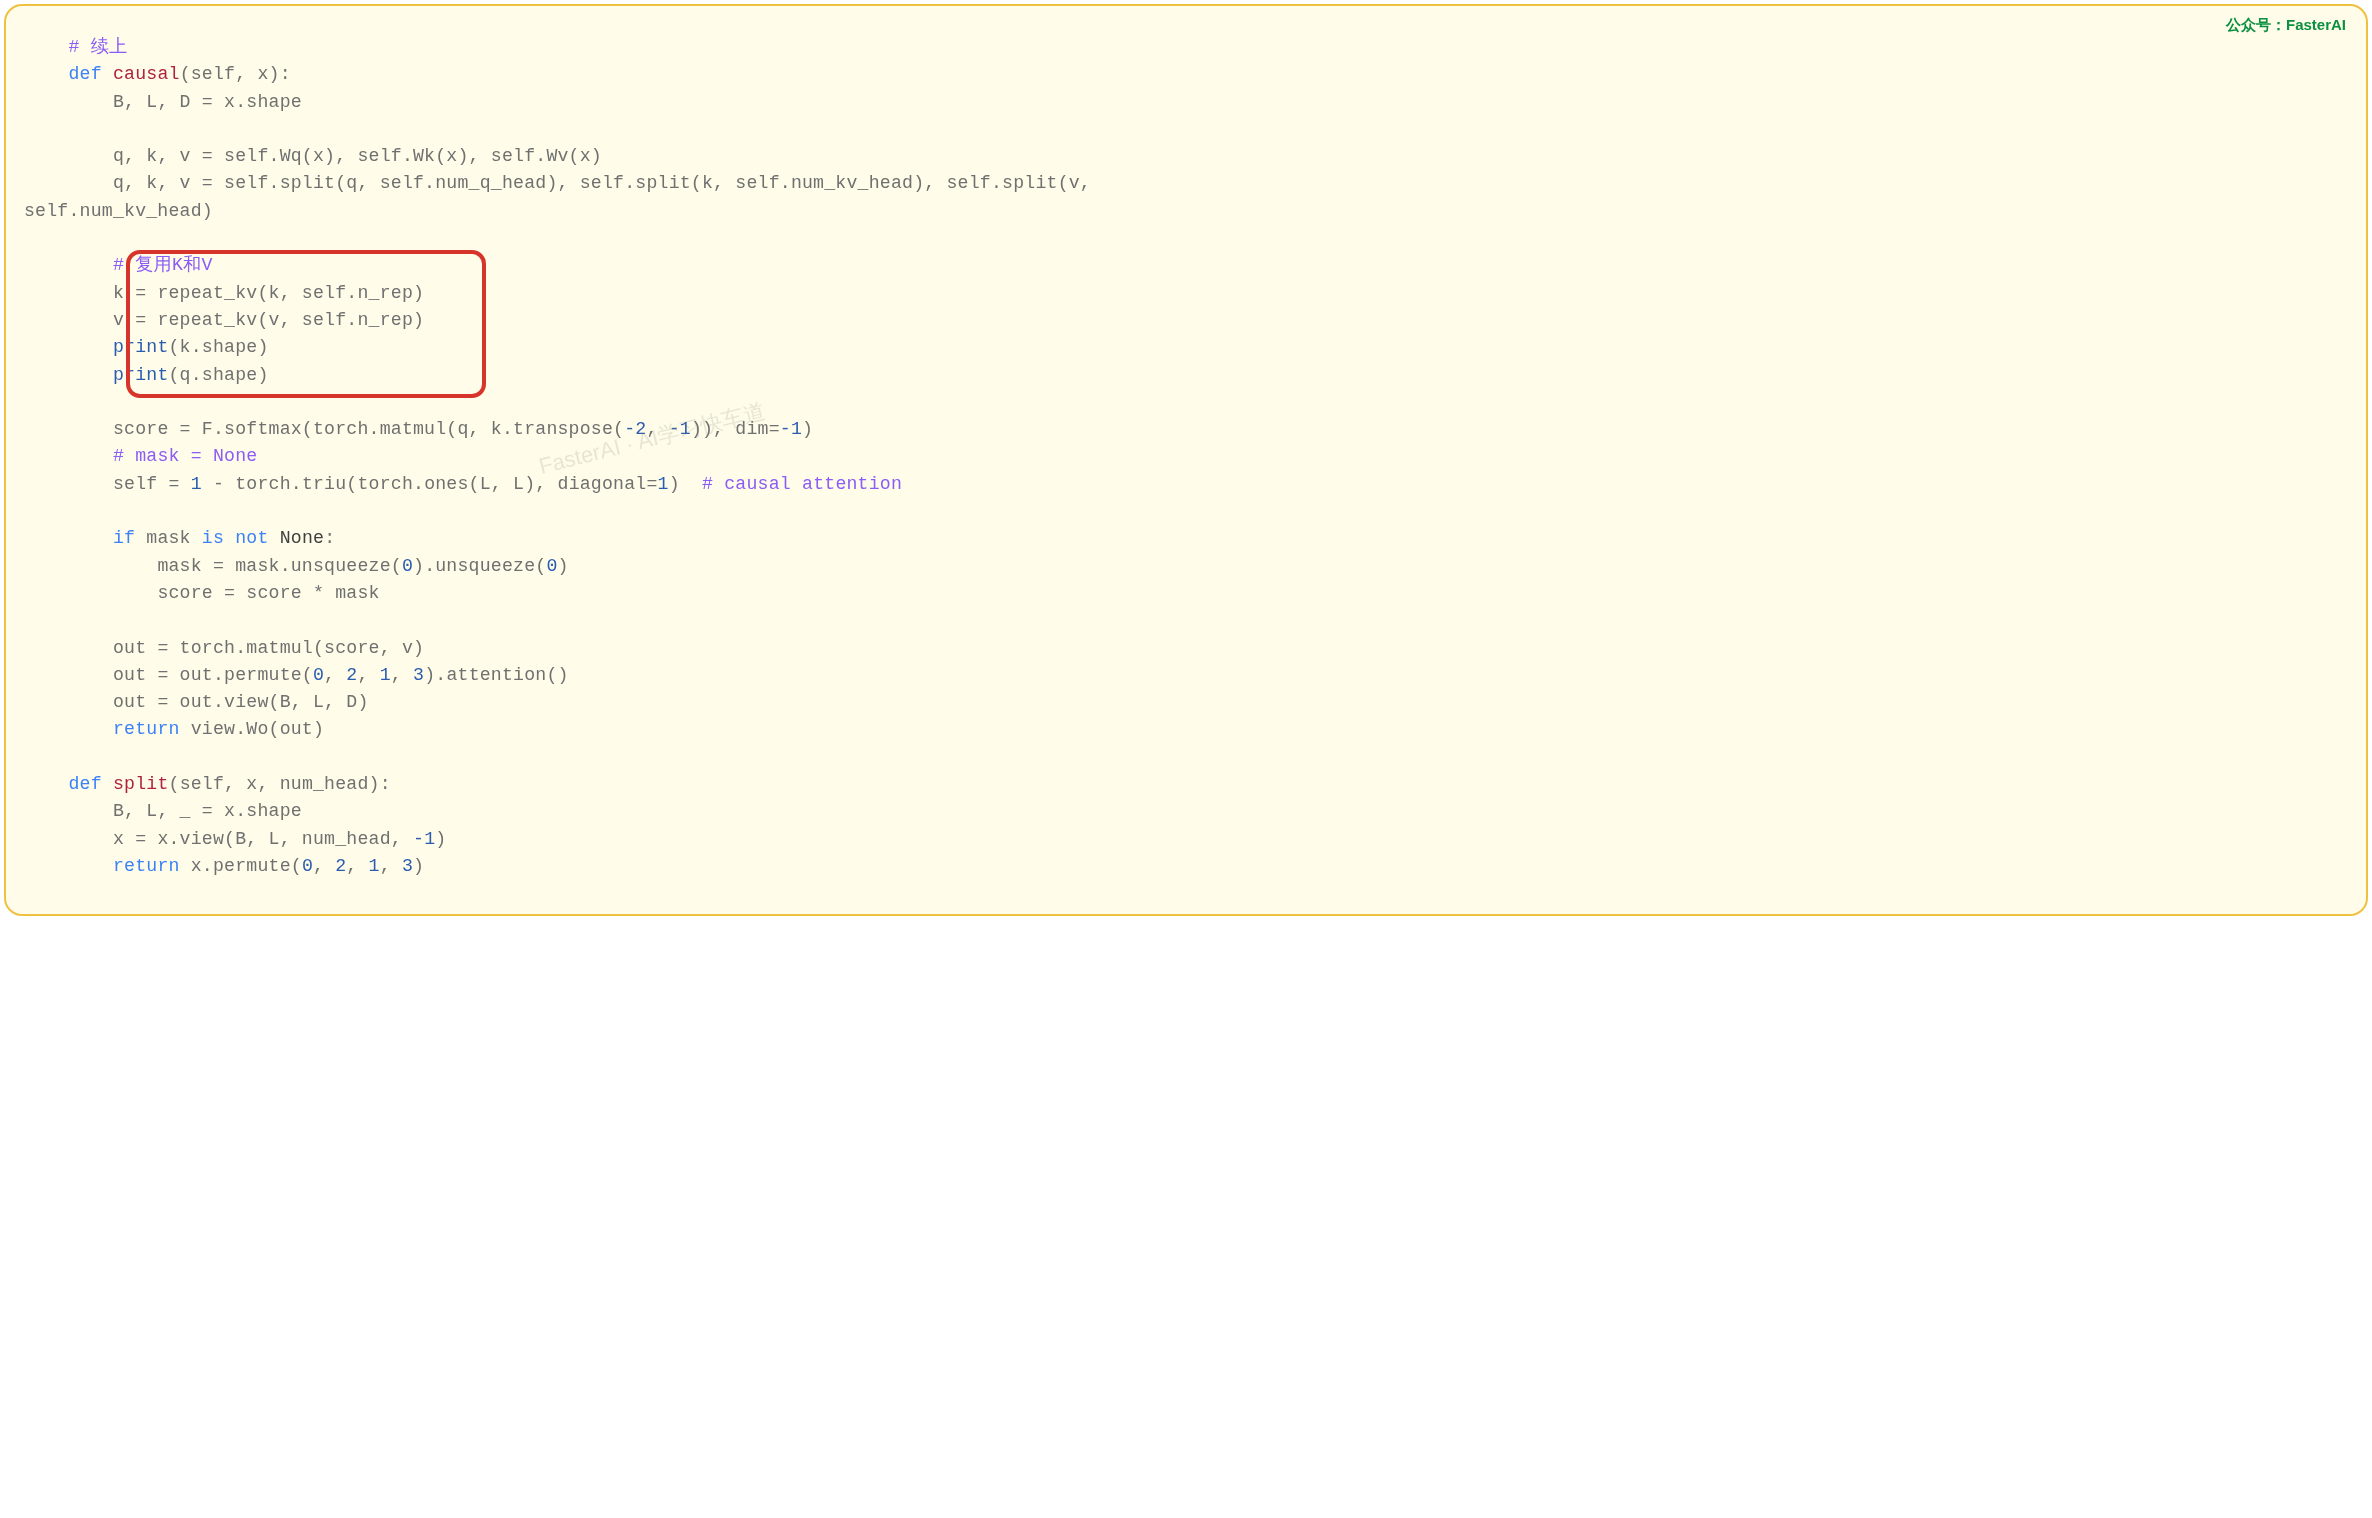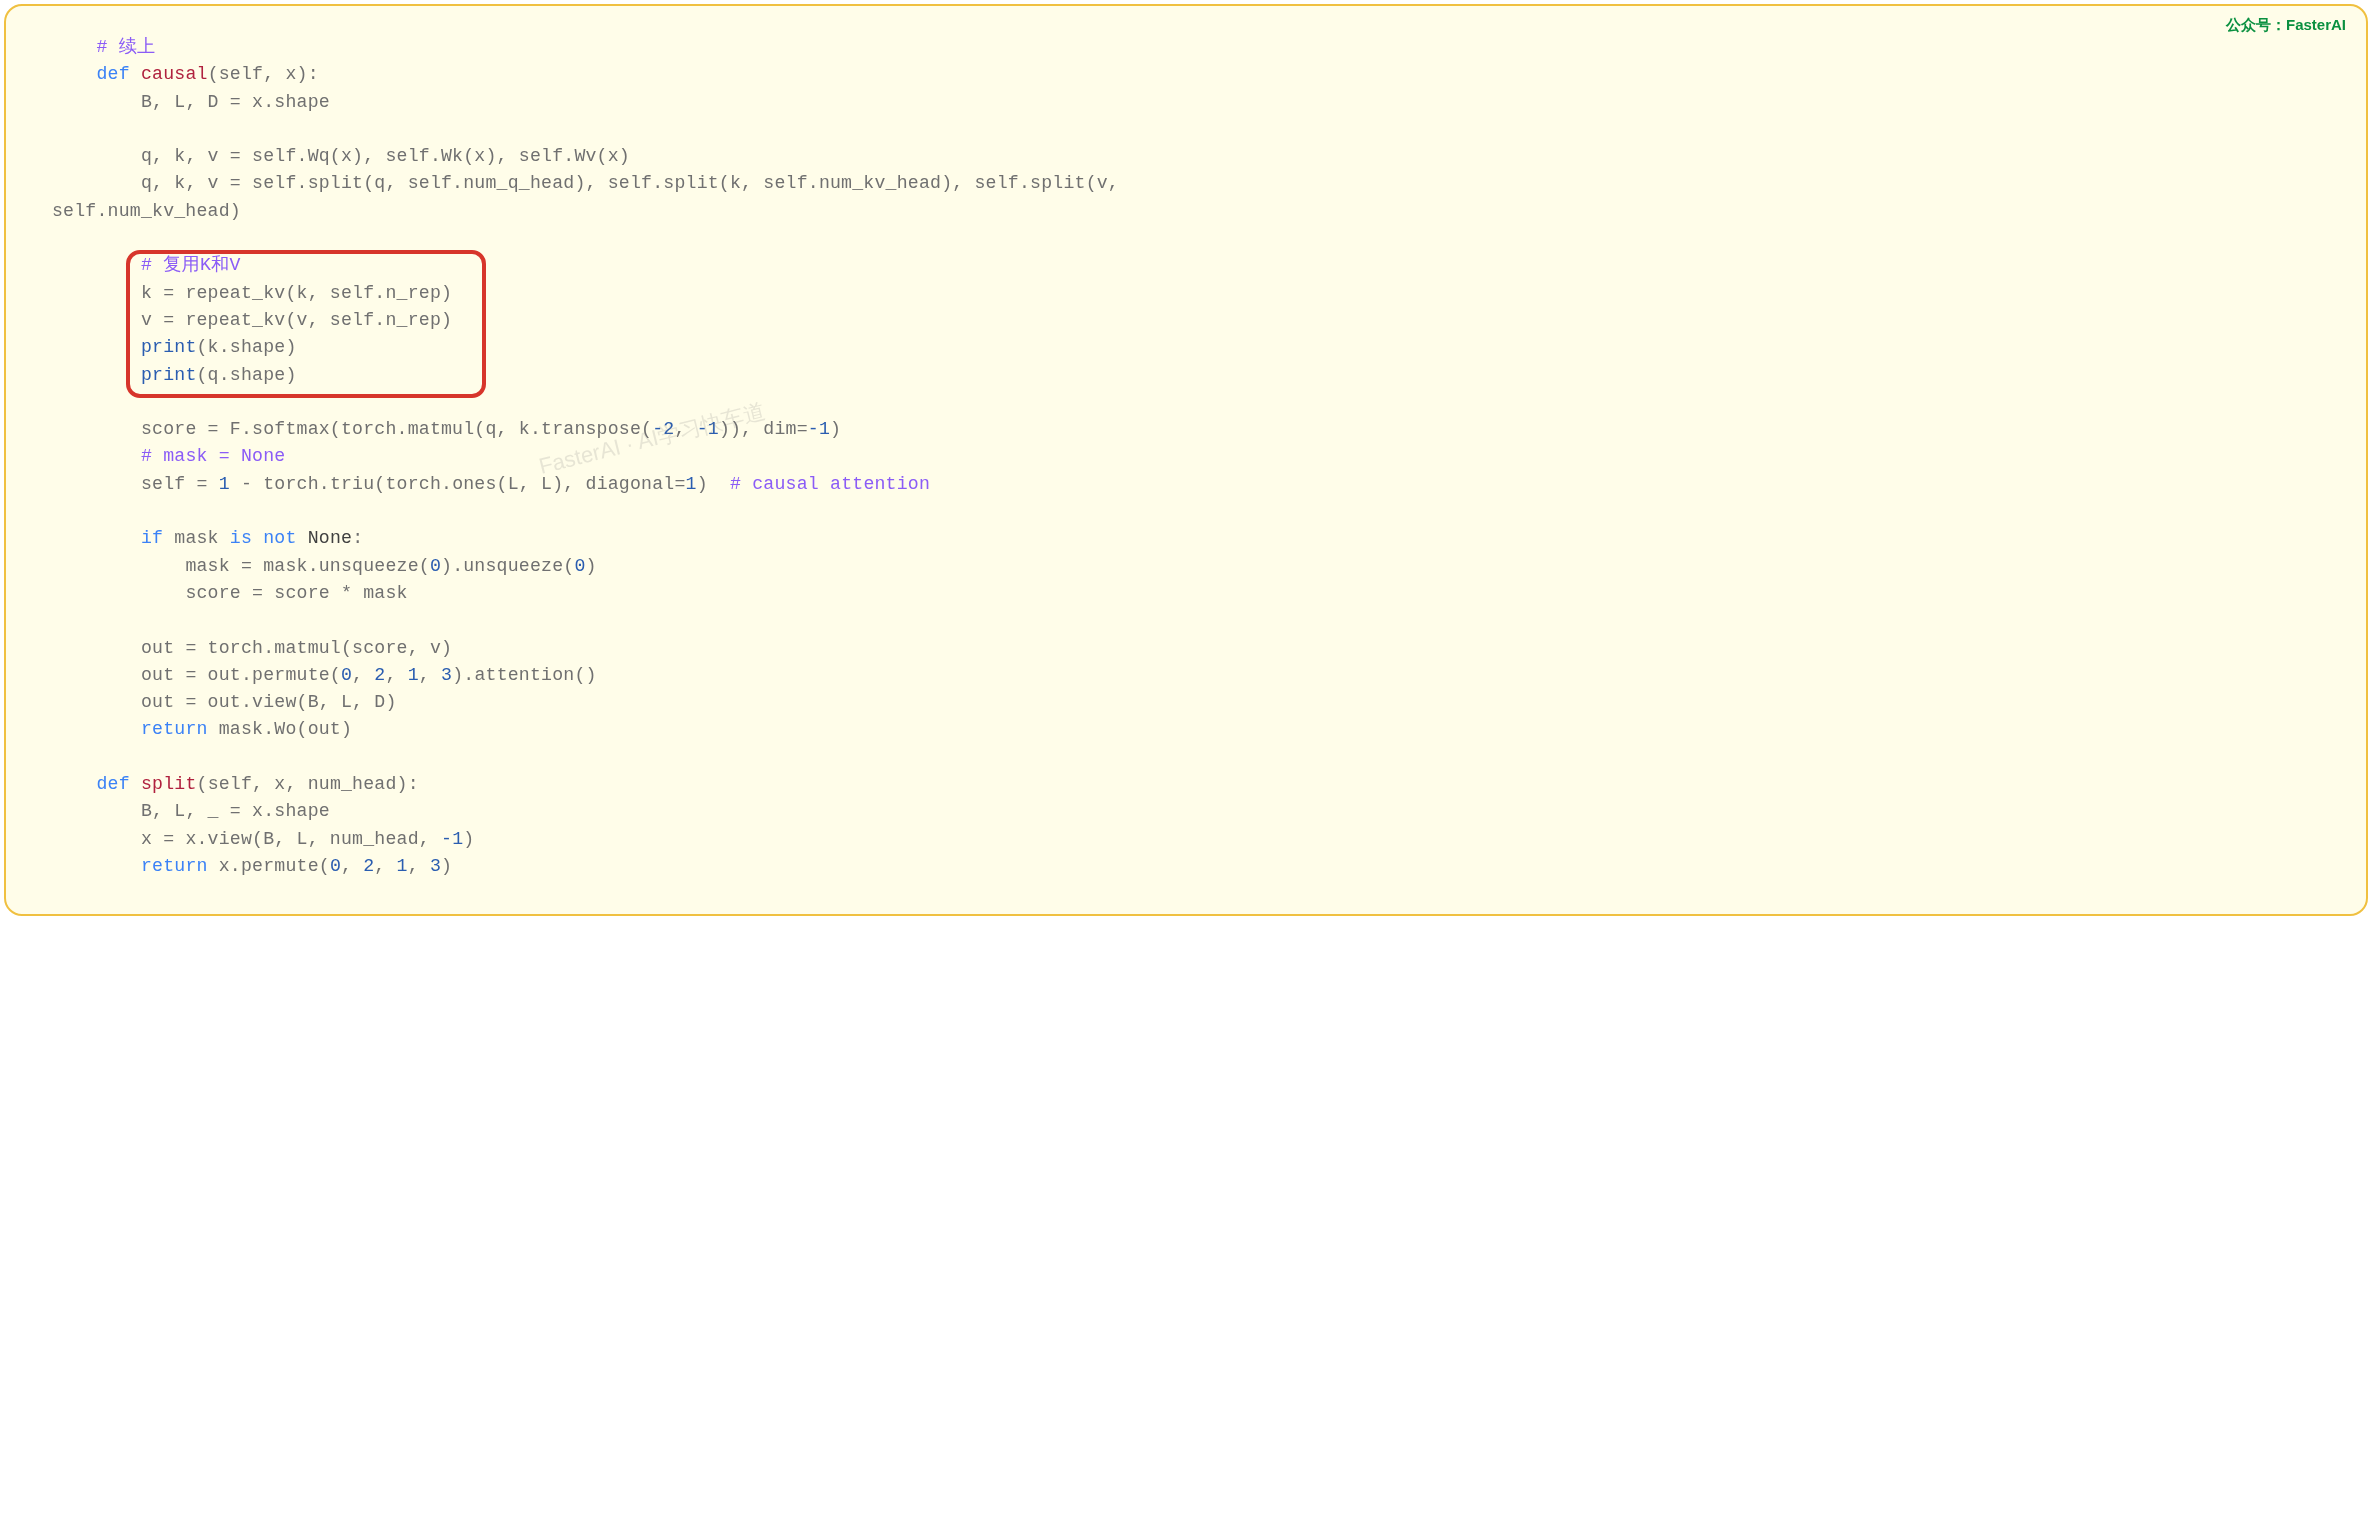--- a/index.html
+++ b/index.html
@@ -6,21 +6,21 @@
     margin: 0;
     padding: 0;
     background: #ffffff;
     font-family: "Menlo", "Monaco", "Consolas", "Courier New", monospace;
   }
   .container {
     margin: 4px;
     border: 2px solid #f0c040;
     border-radius: 18px;
     background: #fffde9;
-    padding: 28px 30px 34px 46px;
+    padding: 28px 30px 34px 18px;
     position: relative;
     box-sizing: border-box;
     min-height: 898px;
     width: calc(100% - 8px);
   }
   .attribution {
     position: absolute;
     top: 10px;
     right: 20px;
     color: #0a9040;
@@ -87,21 +87,21 @@
         <span class="c-comment"># mask = None</span>
         <span>self = </span><span class="c-num">1</span><span> - torch.triu(torch.ones(L, L), diagonal=</span><span class="c-num">1</span><span>)  </span><span class="c-comment"># causal attention</span>
 
         <span class="c-kw">if</span><span> mask </span><span class="c-kw">is</span><span> </span><span class="c-kw">not</span><span> </span><span class="c-pnone">None</span><span>:</span>
             <span>mask = mask.unsqueeze(</span><span class="c-num">0</span><span>).unsqueeze(</span><span class="c-num">0</span><span>)</span>
             <span>score = score * mask</span>
 
         <span>out = torch.matmul(score, v)</span>
         <span>out = out.permute(</span><span class="c-num">0</span><span>, </span><span class="c-num">2</span><span>, </span><span class="c-num">1</span><span>, </span><span class="c-num">3</span><span>).attention()</span>
         <span>out = out.view(B, L, D)</span>
-        <span class="c-kw">return</span><span> mask.Wo(out)</span>
+        <span class="c-kw">return</span><span> view.Wo(out)</span>
 
     <span class="c-kw">def</span> <span class="c-def">split</span><span>(self, x, num_head):</span>
         <span>B, L, _ = x.shape</span>
         <span>x = x.view(B, L, num_head, </span><span class="c-num">-1</span><span>)</span>
         <span class="c-kw">return</span><span> x.permute(</span><span class="c-num">0</span><span>, </span><span class="c-num">2</span><span>, </span><span class="c-num">1</span><span>, </span><span class="c-num">3</span><span>)</span>
 </pre>
 
   <div class="highlight-box" style="top:244px; left:120px; width:360px; height:148px;"></div>
 
 </div>

